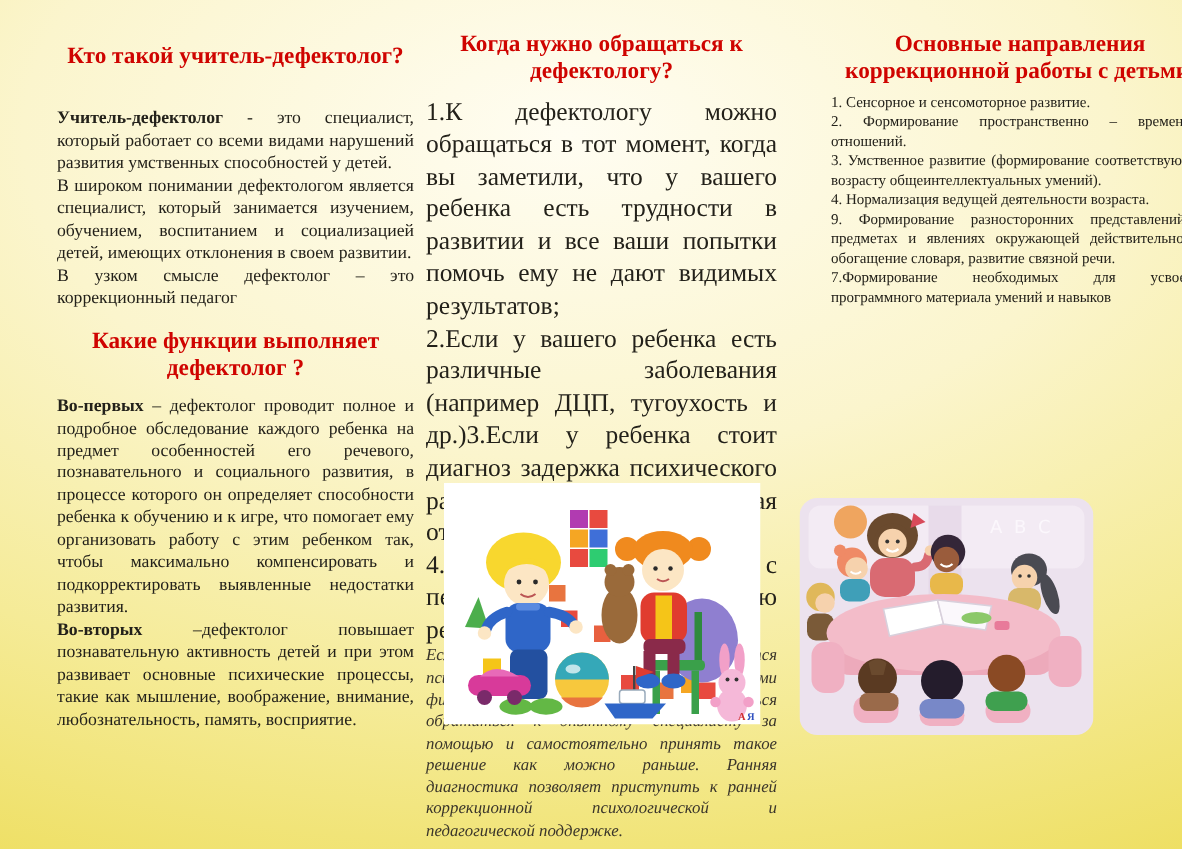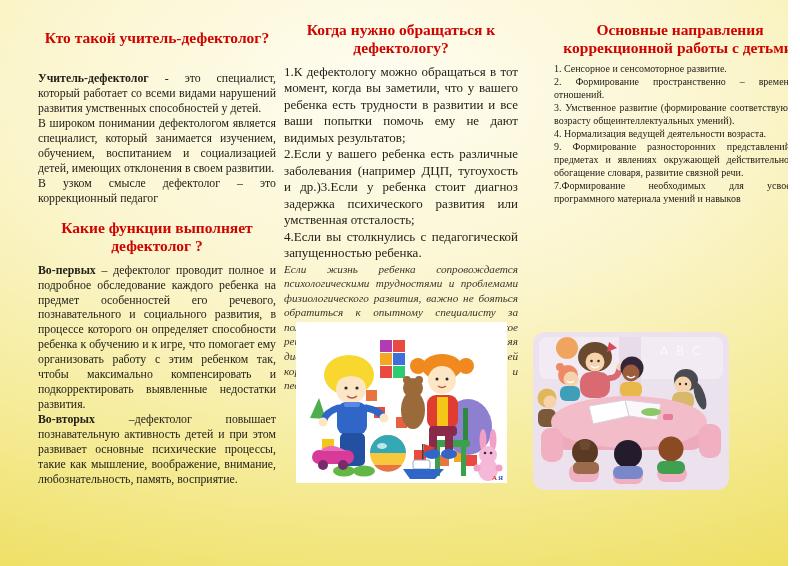--- a/index.html
+++ b/index.html
@@ -21,21 +21,21 @@
     margin:0 0 0 0;
   }
   .col1 .head1{margin-top:29px;margin-bottom:24px;}
   .col1 .head2{margin-top:13px;margin-bottom:7px;}
   .col2 .head{margin-top:21px;margin-bottom:6px;}
   .col3 .head{margin-top:21px;margin-bottom:4px;}
   .body{
     font-size:11.8px;line-height:1.27;
     text-align:justify;margin:0;
   }
-  .col2 .body{font-size:13px;}
+  .col2 .body{font-size:17px;}
   .col3 .body{font-size:10px;line-height:1.3;}
   .note{
     font-style:italic;font-size:11.2px;line-height:1.3;
     color:#3a352a;margin:0;text-align:justify;
   }
   b{font-weight:bold;}
   figure{margin:0;}
   .illus{position:absolute;}
   .illus1{left:296px;top:322px;width:211px;height:161px;}
   .illus2{left:533px;top:332px;width:196px;height:158px;}

